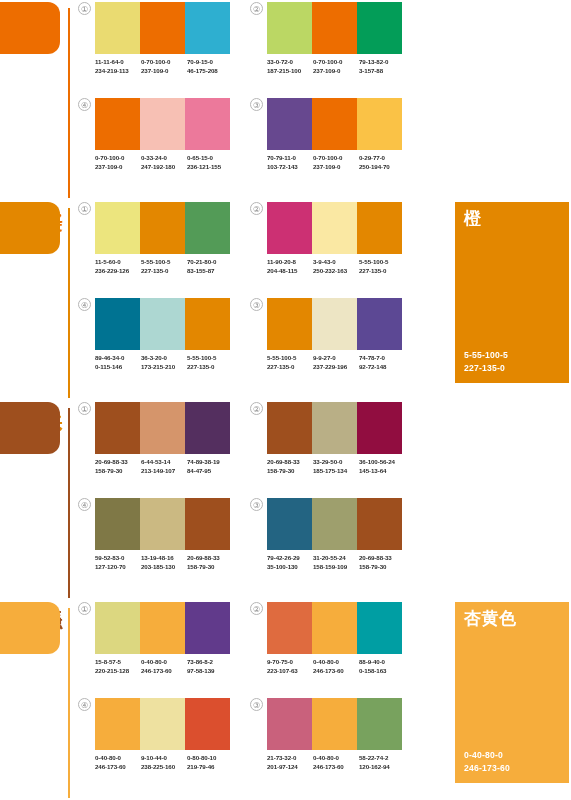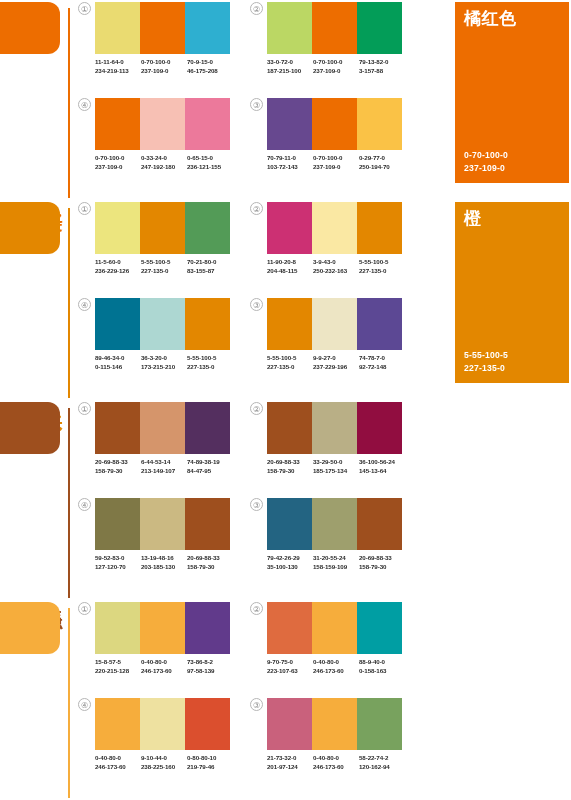--- a/index.html
+++ b/index.html
@@ -251,27 +251,20 @@
                 <div>0-70-100-0</div>
                 <div>237-109-0</div>
               </div>
               <div class="code-col">
                 <div>0-29-77-0</div>
                 <div>250-194-70</div>
               </div>
             </div>
           </div>
         </div>
-        <div class="panel" style="background: rgb(237, 109, 0);">
-          <div class="panel-title">橘红色</div>
-          <div class="panel-codes">
-            <div>0-70-100-0</div>
-            <div>237-109-0</div>
-          </div>
-        </div>
       </div>
       <div class="section">
         <div class="marker">
           <div class="flag" style="background: rgb(227, 135, 0);"></div>
           <div class="stem" style="background: rgb(227, 135, 0);"></div>
           <div class="marker-label" style="color: rgb(227, 135, 0);">欢乐</div>
         </div>
         <div class="groups">
           <div class="group g-pos-1">
             <div class="gnum">①</div>
@@ -556,15 +549,22 @@
                 <div>0-40-80-0</div>
                 <div>246-173-60</div>
               </div>
               <div class="code-col">
                 <div>58-22-74-2</div>
                 <div>120-162-94</div>
               </div>
             </div>
           </div>
         </div>
+        <div class="panel" style="background: rgb(246, 173, 60);">
+          <div class="panel-title">杏黄色</div>
+          <div class="panel-codes">
+            <div>0-40-80-0</div>
+            <div>246-173-60</div>
+          </div>
+        </div>
       </div>
     </div>
 </div>
 
 </body></html>

